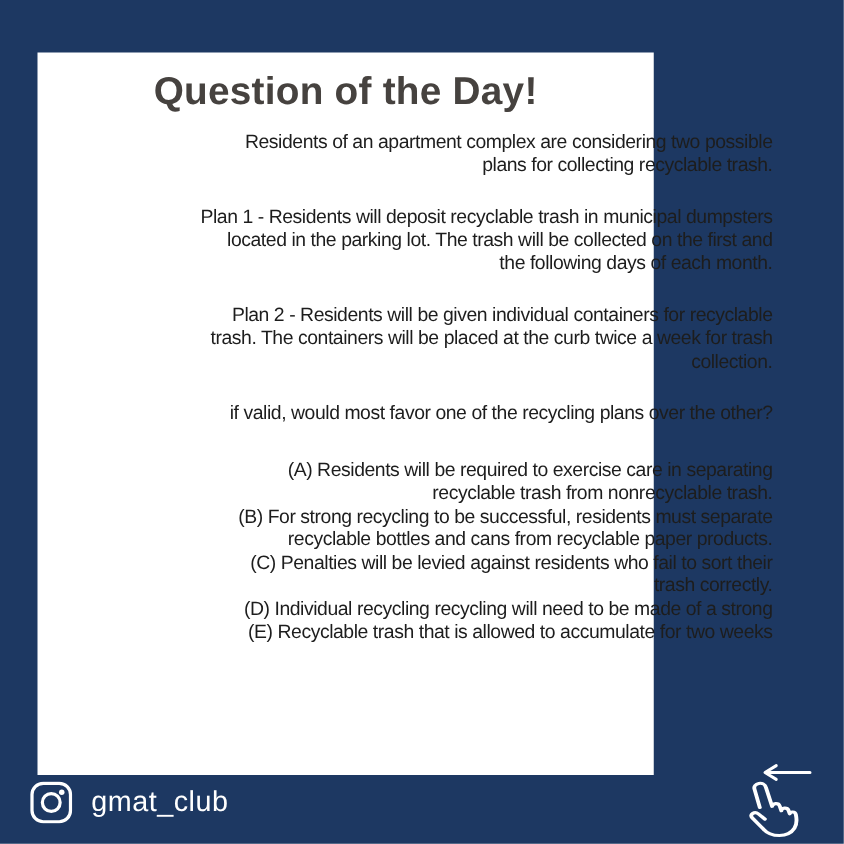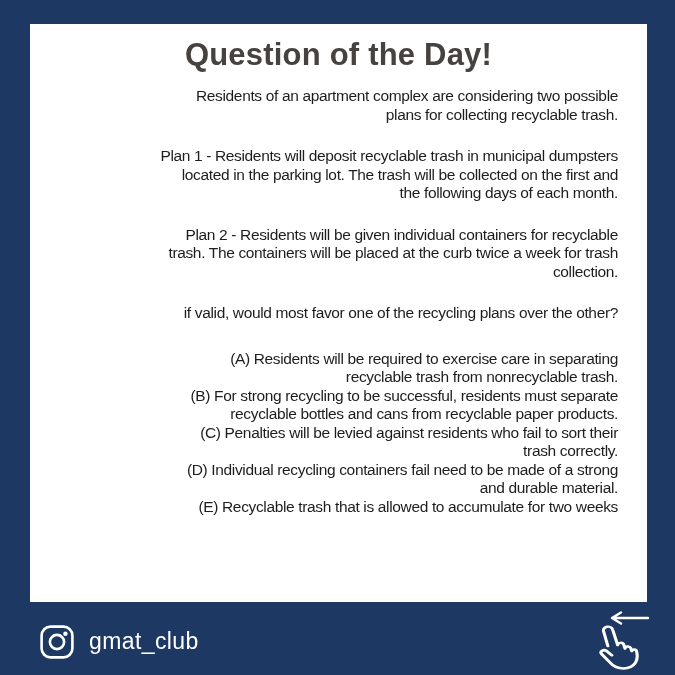--- a/index.html
+++ b/index.html
@@ -6,40 +6,40 @@
     --bg:#1d3862; --card:#ffffff; --title:#46423f; --body:#1d1d1d; --foot:#ffffff;
   }
   *{box-sizing:border-box;}
   html,body{margin:0;padding:0;}
   body{
     width:675px;height:675px;position:relative;overflow:hidden;
     background:var(--bg);
     font-family:"Liberation Sans",sans-serif;
   }
   .card{
-    position:absolute;left:30px;top:24px;width:617px;height:578px;
+    position:absolute;left:30px;top:42px;width:493px;height:578px;
     background:var(--card);
   }
   .title{
     margin:0;position:absolute;top:13px;left:0;width:100%;
     text-align:center;font-size:31px;font-weight:700;
     color:var(--title);letter-spacing:0.2px;
   }
   .content{
     position:absolute;left:68px;top:63px;width:520px;
     color:var(--body);font-size:15.5px;letter-spacing:-0.35px;
   }
   .line{height:18.5px;line-height:18.5px;white-space:nowrap;text-align:right;}
   .para{margin-bottom:23px;}
   .options{padding-left:24px;margin-top:27px;}
   .footer{
     position:absolute;left:0;top:608px;width:675px;height:67px;
   }
   .ig-badge{
-    position:absolute;left:40px;top:0;height:67px;
+    position:absolute;left:24px;top:0;height:67px;
     display:flex;align-items:center;gap:15px;
   }
   .ig-icon{display:block;line-height:0;}
   .handle{
     color:var(--foot);font-size:23px;font-weight:400;letter-spacing:0.4px;
   }
   .swipe{
     position:absolute;right:22px;top:0;width:60px;height:66px;
   }
   .arrow-icon{position:absolute;right:3px;top:3px;line-height:0;}
@@ -83,22 +83,21 @@
         </div>
         <div class="option">
           <div class="line">(B) For strong recycling to be successful, residents must separate</div>
           <div class="line">recyclable bottles and cans from recyclable paper products.</div>
         </div>
         <div class="option">
           <div class="line">(C) Penalties will be levied against residents who fail to sort their</div>
           <div class="line">trash correctly.</div>
         </div>
         <div class="option">
-          <div class="line">(D) Individual recycling containers fail need to be made of a strong</div>
-          <div class="line">and durable material.</div>
+          <div class="line">(D) Individual recycling recycling will need to be made of a strong</div>
         </div>
         <div class="option">
           <div class="line">(E) Recyclable trash that is allowed to accumulate for two weeks</div>
         </div>
       </div>
 
     </div>
   </div>
 
   <div class="footer">

